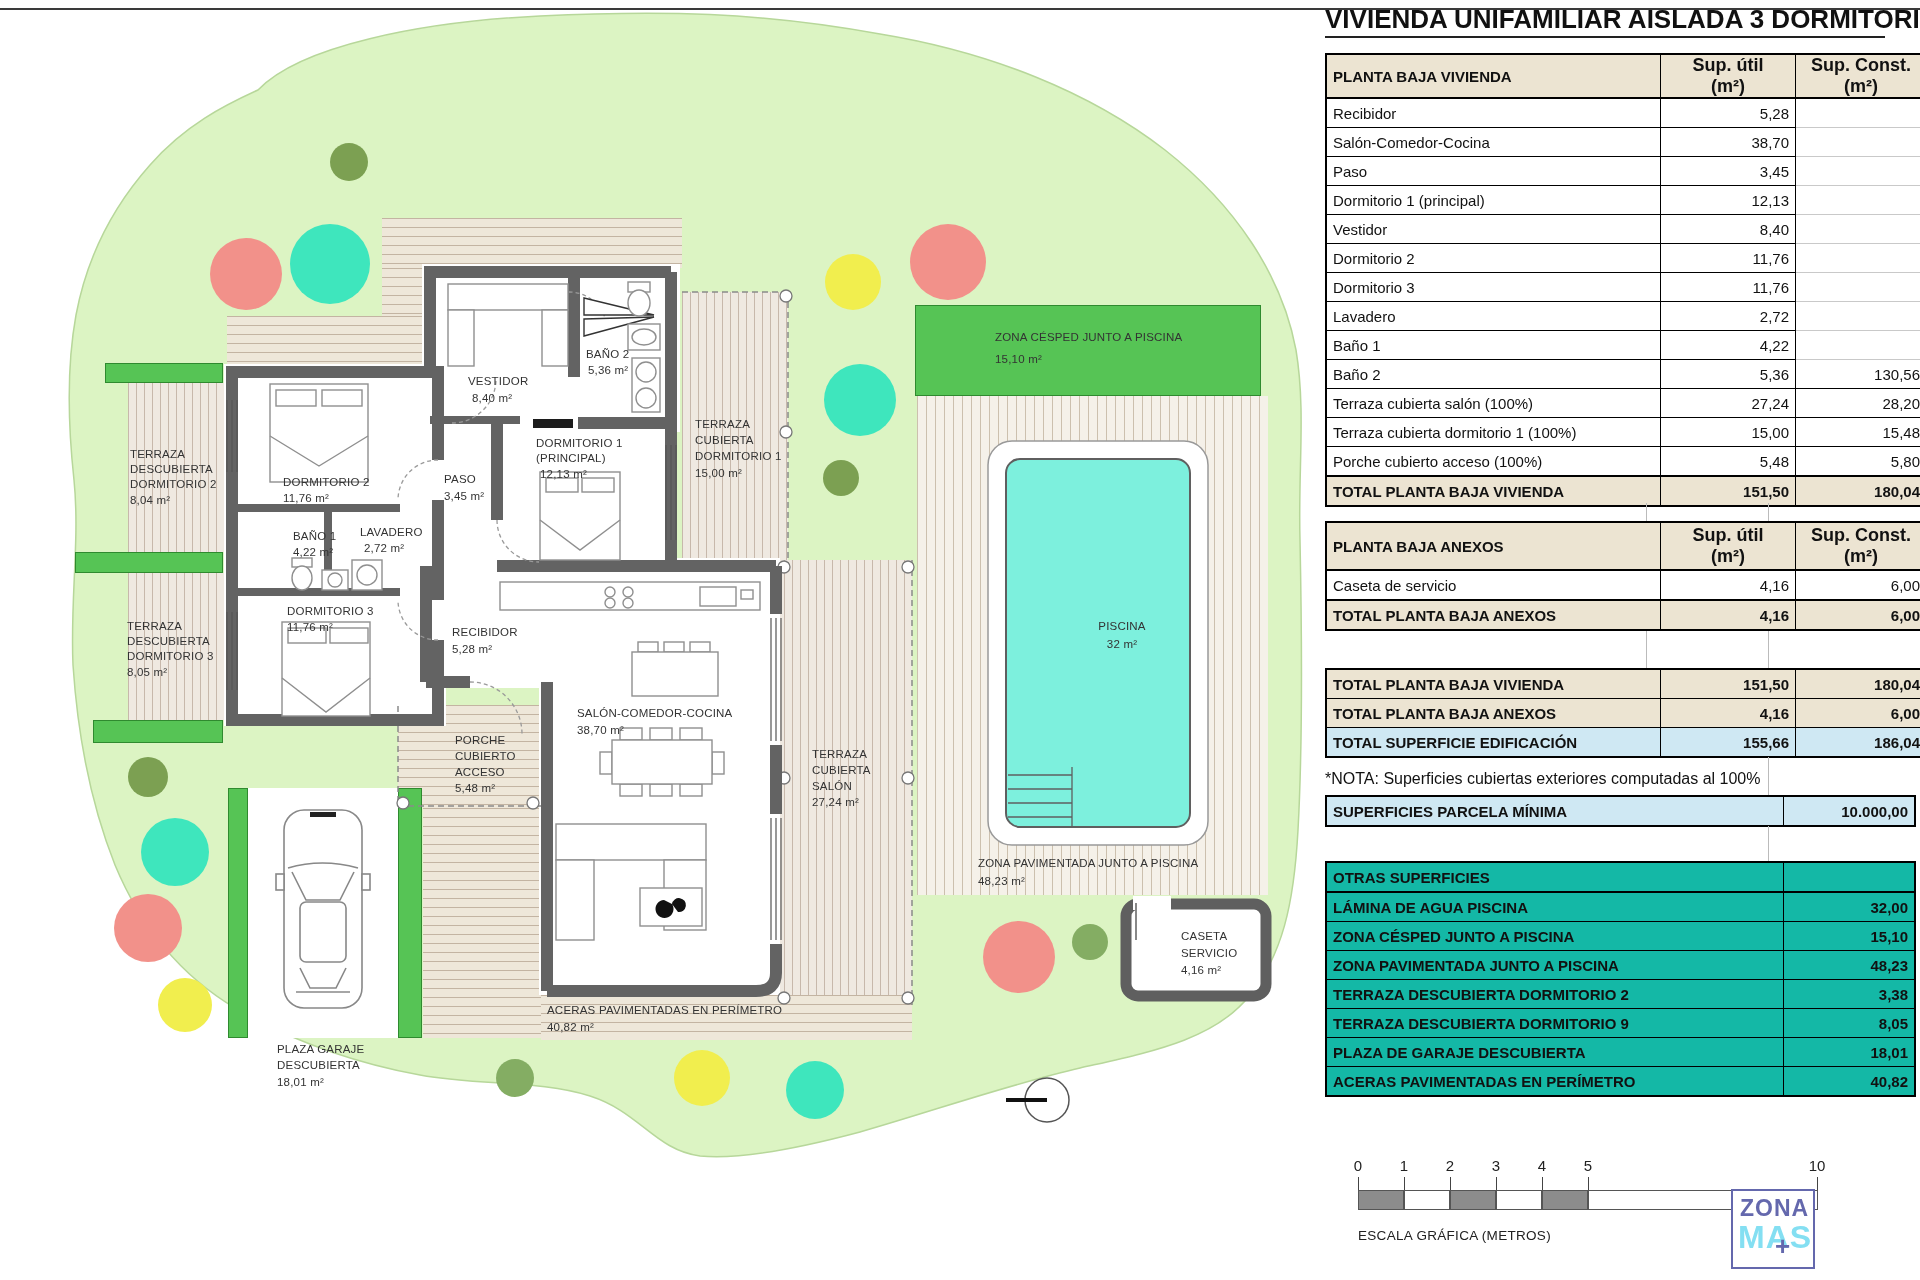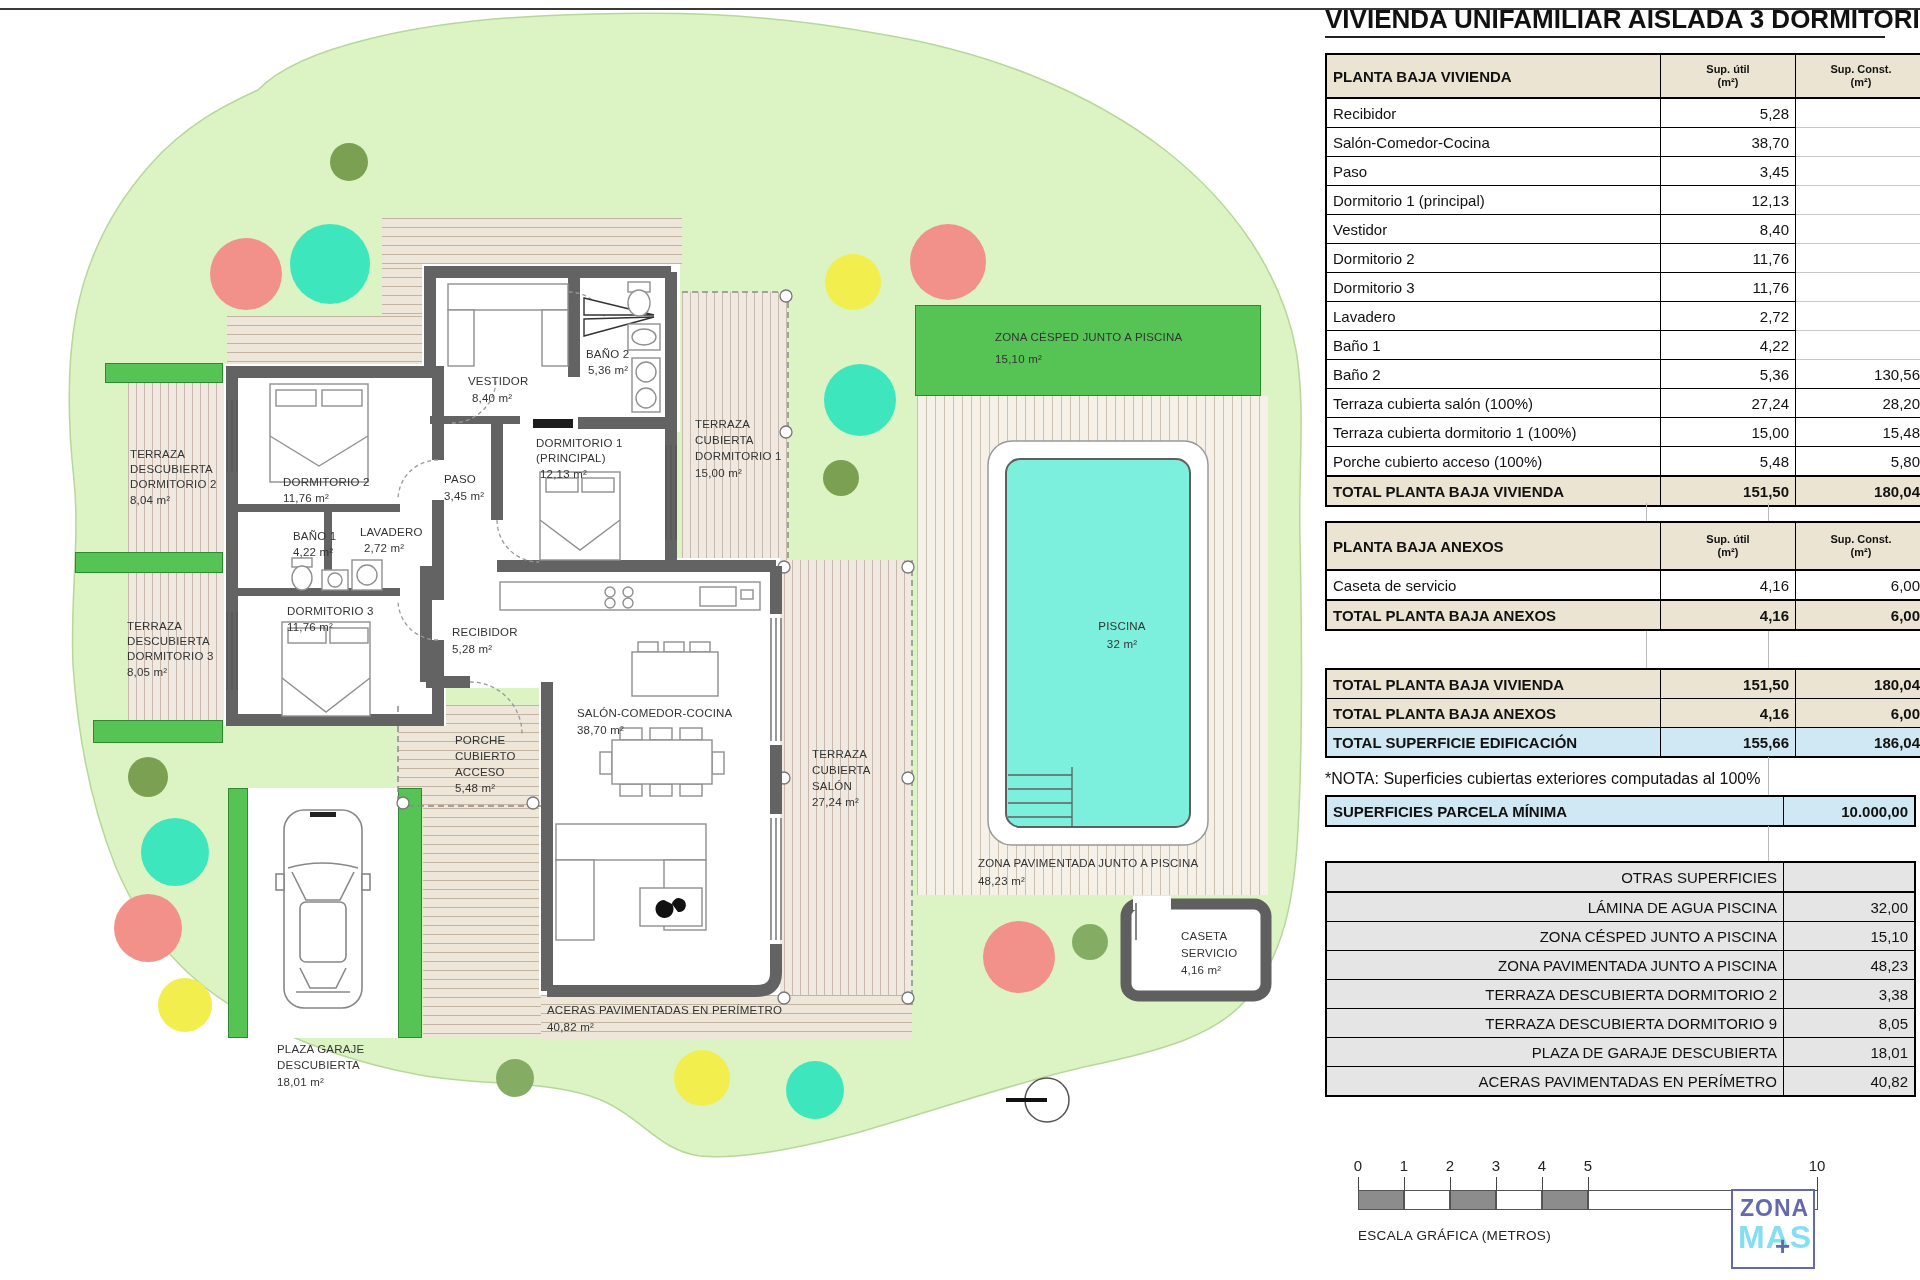--- a/index.html
+++ b/index.html
@@ -23,25 +23,25 @@
   .prule{position:absolute;left:0;top:36px;width:560px;height:2px;background:#222;}
   table.t{position:absolute;border-collapse:collapse;table-layout:fixed;width:561px;
           font-size:15px;color:#111;}
   .t td{border:1px solid #000;padding:0 6px;height:28px;overflow:hidden;white-space:nowrap;}
   .t{border:2px solid #000;}
   .c1{width:321px;}
   .c2{width:122px;text-align:right;}
   .c3{width:118px;text-align:right;}
   .c1w{width:444px;}
   .hd td{background:#ece4d2;font-weight:bold;border-bottom:2px solid #000;}
-  .hd .sub{font-weight:bold;text-align:center;font-size:11px;line-height:1.15;}
+  .hd .sub{font-weight:bold;text-align:center;font-size:18px;line-height:1.15;}
   .tot td{background:#ece4d2;font-weight:bold;border-top:2px solid #000;}
   .beige td{background:#ece4d2;font-weight:bold;}
   .blue td{background:#cfe8f3;font-weight:bold;}
-  .otra td{background:#e5e5e5;font-weight:normal;text-align:right;}
+  .otra td{background:#14b8a6;font-weight:bold;}
   .ghost{border-color:#c9c9c9 !important;border-right:1px solid #000 !important;}
   .nota{position:absolute;left:0;font-size:16px;color:#111;white-space:nowrap;}
   .gapline{position:absolute;width:1px;background:#bbb;}
   
   .seg{position:absolute;height:20px;border:1px solid #555;box-sizing:border-box;}
   .seg.f{background:#8c8c8c;}
   .tick{position:absolute;width:1px;height:13px;background:#444;}
   .ticklab{position:absolute;font-size:15px;color:#222;transform:translateX(-50%);}
   .scap{position:absolute;font-size:13.5px;color:#222;letter-spacing:.3px;}
   

